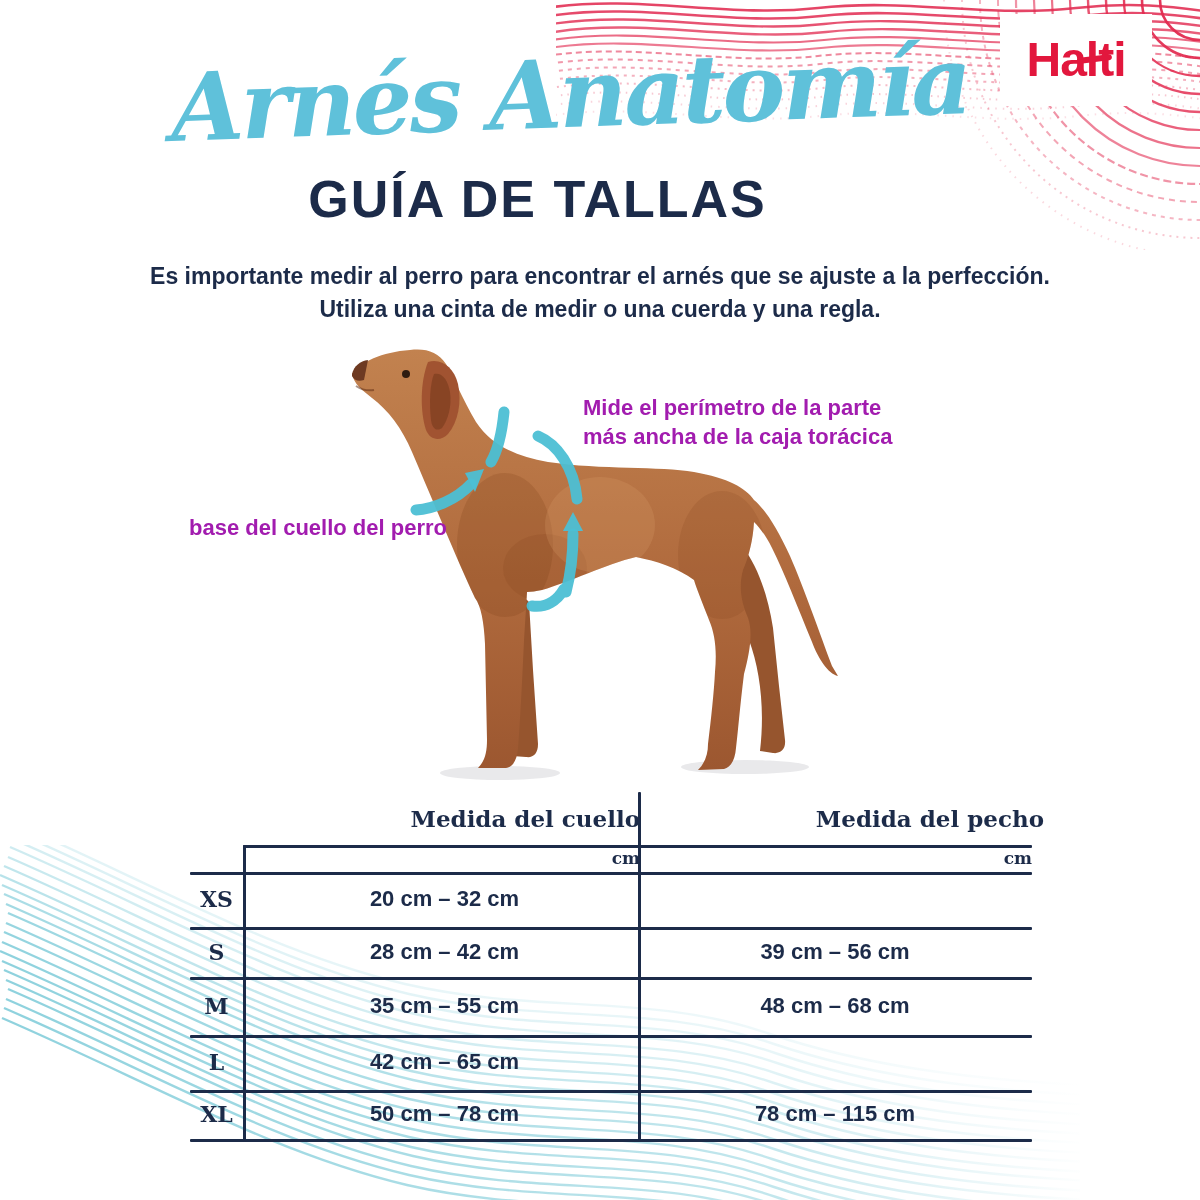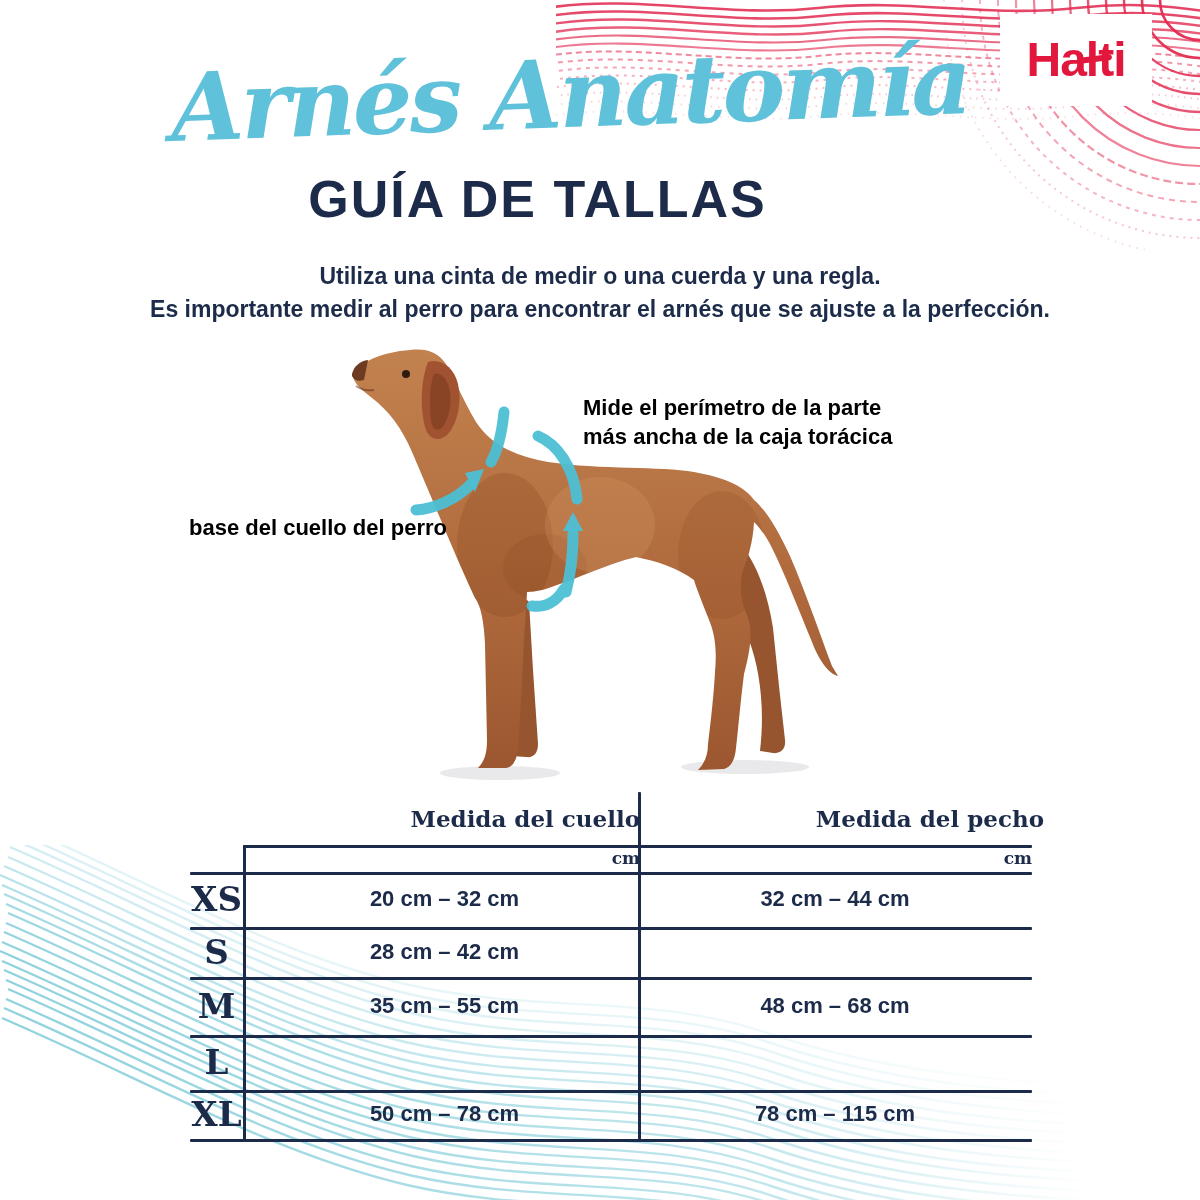--- a/index.html
+++ b/index.html
@@ -24,34 +24,34 @@
     font-size:94px;line-height:108px;color:#5fc1da;letter-spacing:-3px;transform:rotate(-2deg);
   }
   .main-title{
     position:absolute;left:0;top:166px;width:1075px;text-align:center;
     font-size:52px;line-height:66px;font-weight:bold;letter-spacing:2px;color:#1c2b49;
   }
   .intro{position:absolute;left:0;top:260px;width:1200px;text-align:center;
     font-size:23px;line-height:33px;font-weight:bold;color:#1c2b49;}
   
   .dog-wrap{position:absolute;left:330px;top:340px;width:540px;height:450px;}
-  .note{position:absolute;font-size:22px;line-height:29px;font-weight:bold;color:#000000;}
+  .note{position:absolute;font-size:22px;line-height:29px;font-weight:bold;color:#a21caf;}
   .note-chest{left:583px;top:393px;text-align:left;}
   .note-neck{left:168px;top:513px;width:300px;text-align:center;}
   
   .size-table{position:absolute;left:190px;top:792px;width:842px;height:352px;}
   .size-table .cell{position:absolute;text-align:right;}
   .th{font-family:"DejaVu Serif",serif;font-weight:bold;font-size:23px;line-height:26px;}
   .unit{font-family:"DejaVu Serif",serif;font-weight:bold;font-size:17px;line-height:20px;}
   .col-a{left:53px;width:397px;} .col-b{left:448px;width:394px;}
   .hline{position:absolute;height:3px;background:#1c2b49;border-radius:1px;}
   .vline{position:absolute;width:3px;background:#1c2b49;border-radius:1px;}
   .trow{position:absolute;left:0;width:842px;height:30px;}
   .tsize{position:absolute;left:0;width:53px;text-align:center;
-    font-family:"DejaVu Serif",serif;font-weight:bold;font-size:34px;line-height:30px;}
+    font-family:"DejaVu Serif",serif;font-weight:bold;font-size:22px;line-height:30px;}
   .tval{position:absolute;text-align:center;font-size:22px;line-height:30px;font-weight:bold;}
   .tval.n{left:57px;width:395px;text-align:center;} .tval.c{left:448px;width:394px;}
 </style>
 </head>
 <body>
 
 <div class="canvas">
 
   <svg class="deco-top" viewBox="0 0 644 250" aria-hidden="true">
     <defs>
@@ -126,22 +126,22 @@
   </svg>
 
   <div class="logo-box">
     <span class="logo-text">Halti</span>
     <span class="logo-bar"></span>
   </div>
 
   <div class="script-title">Arnés Anatomía</div>
   <div class="main-title">GUÍA DE TALLAS</div>
   <div class="intro">
+    <div>Es importante medir al perro para encontrar el arnés que se ajuste a la perfección.</div>
     <div>Utiliza una cinta de medir o una cuerda y una regla.</div>
-    <div>Es importante medir al perro para encontrar el arnés que se ajuste a la perfección.</div>
   </div>
 
   <div class="dog-wrap">
     <svg viewBox="0 0 540 450" width="540" height="450" aria-hidden="true">
       <defs>
         <linearGradient id="fur" x1="0" y1="0" x2="0" y2="1">
           <stop offset="0" stop-color="#c2824f"></stop>
           <stop offset="0.55" stop-color="#b06a3d"></stop>
           <stop offset="1" stop-color="#9c5730"></stop>
         </linearGradient>
@@ -217,33 +217,34 @@
     <div class="hline" style="left:0;top:185px;width:842px;"></div>
     <div class="hline" style="left:0;top:243px;width:842px;"></div>
     <div class="hline" style="left:0;top:298px;width:842px;"></div>
     <div class="hline" style="left:0;top:347px;width:842px;"></div>
     <div class="vline" style="left:448px;top:0;height:350px;"></div>
     <div class="vline" style="left:53px;top:53px;height:297px;"></div>
 
     <div class="trow" style="top:92px;">
       <span class="tsize">XS</span>
       <span class="tval n">20 cm – 32 cm</span>
-      <span class="tval c">32 cm – 44 cm</span>
     </div>
     <div class="trow" style="top:145px;">
       <span class="tsize">S</span>
       <span class="tval n">28 cm – 42 cm</span>
+      <span class="tval c">39 cm – 56 cm</span>
     </div>
     <div class="trow" style="top:199px;">
       <span class="tsize">M</span>
       <span class="tval n">35 cm – 55 cm</span>
       <span class="tval c">48 cm – 68 cm</span>
     </div>
     <div class="trow" style="top:255px;">
       <span class="tsize">L</span>
+      <span class="tval n">42 cm – 65 cm</span>
     </div>
     <div class="trow" style="top:307px;">
       <span class="tsize">XL</span>
       <span class="tval n">50 cm – 78 cm</span>
       <span class="tval c">78 cm – 115 cm</span>
     </div>
   </div>
 
 </div>
 

